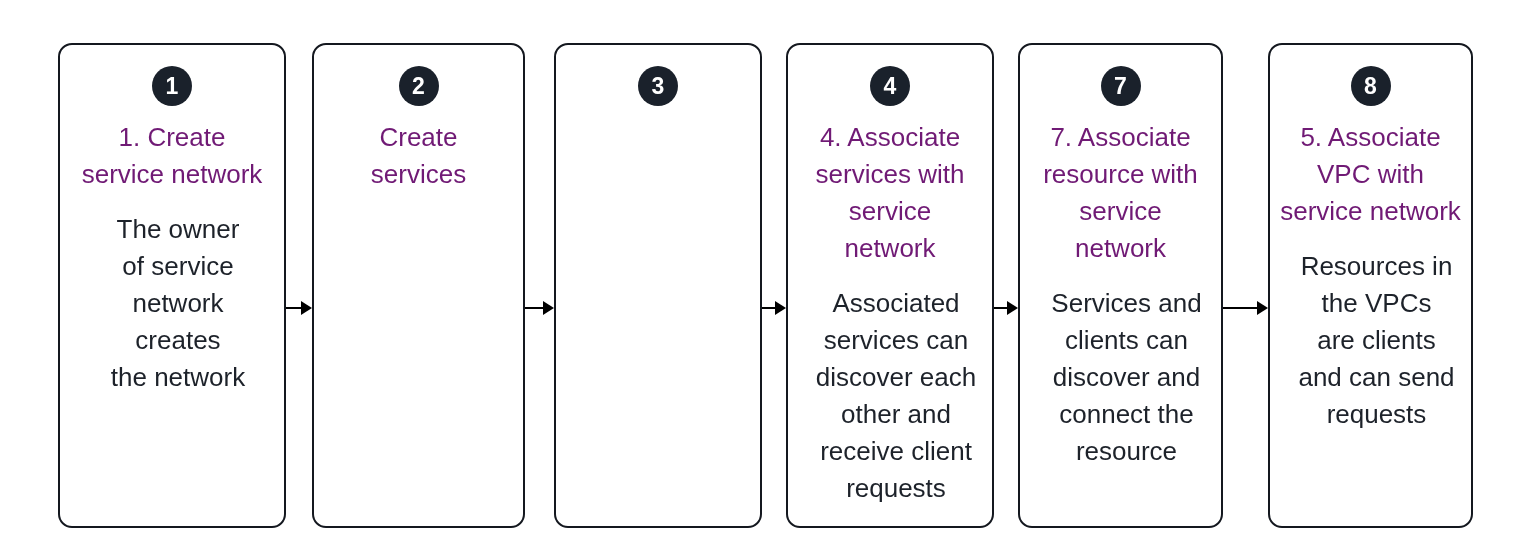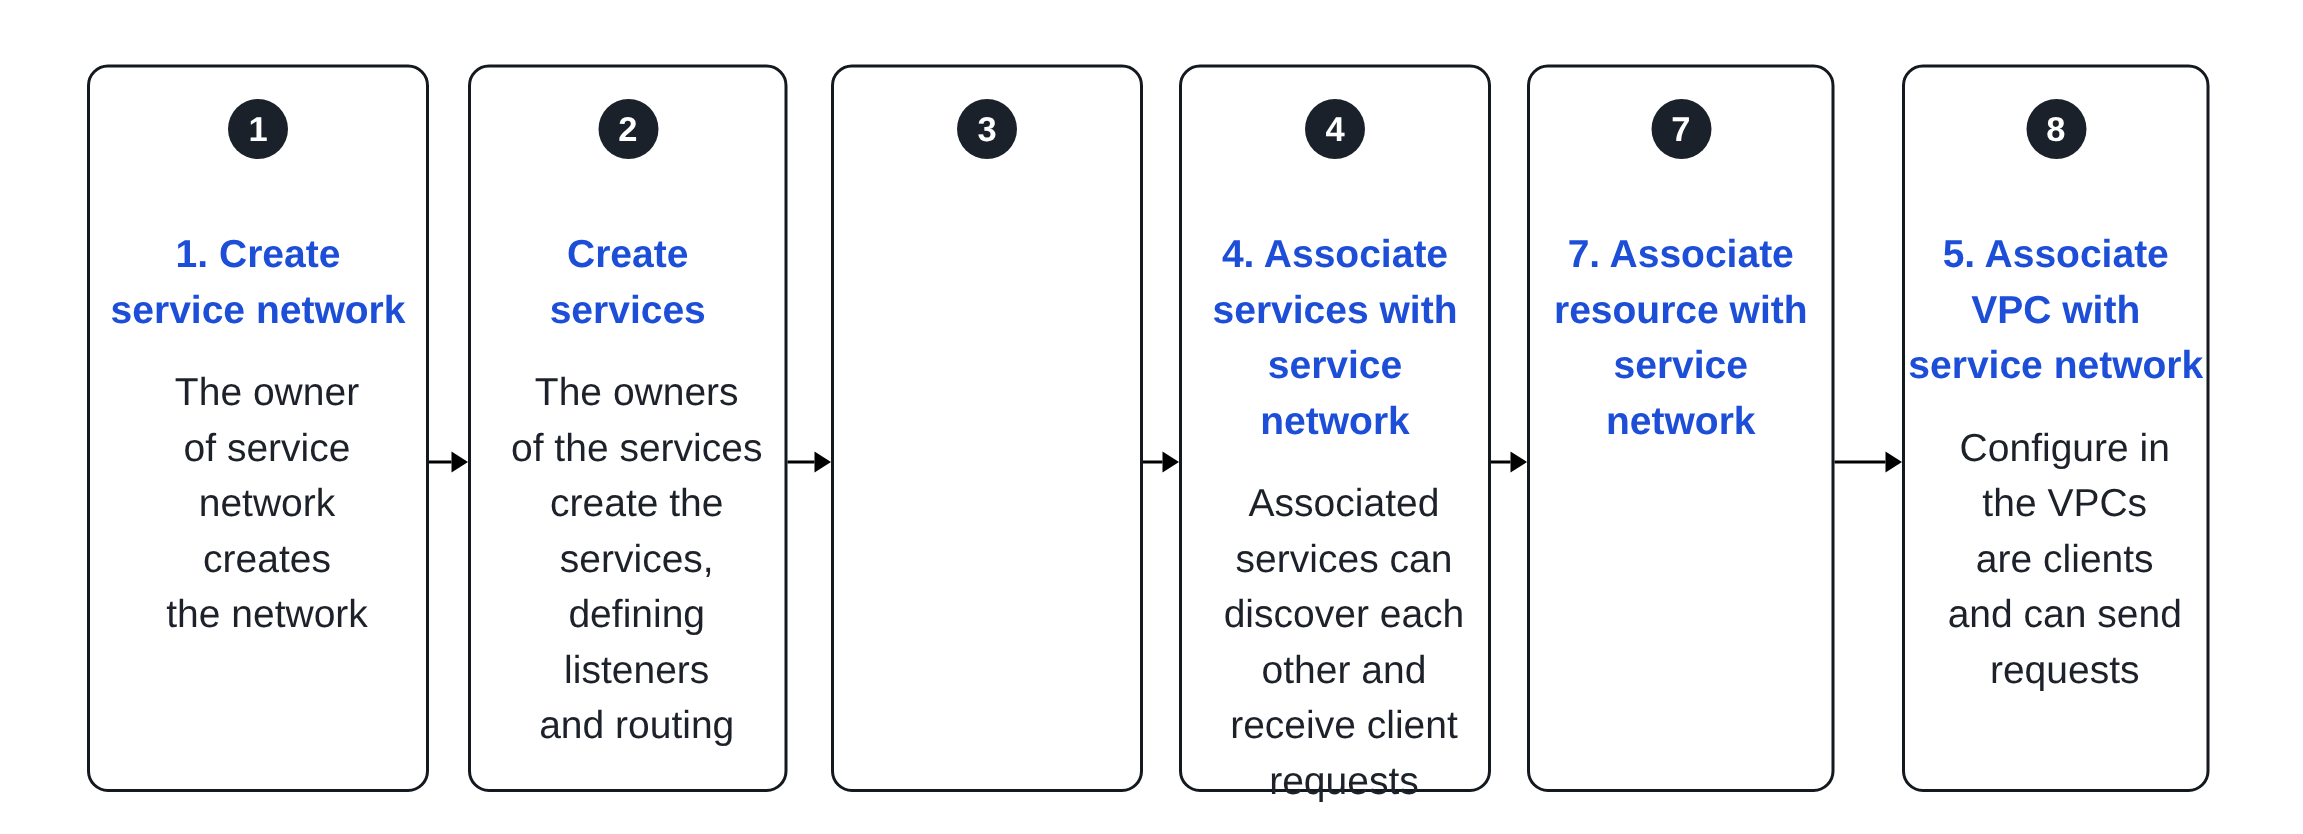--- a/index.html
+++ b/index.html
@@ -37,25 +37,24 @@
     color: #ffffff;
     font-size: 23px;
     font-weight: 700;
     line-height: 40px;
     text-align: center;
     margin-bottom: 13px;
     flex: 0 0 auto;
   }
   .step-title {
     font-size: 26px;
-    font-weight: 700;
-    color: #1d4ed8;
+    font-weight: 400;
+    color: #701a75;
     line-height: 37px;
     white-space: pre;
-    margin-top: 32px;
   }
   .step-body {
     margin-top: 18px;
     font-size: 26px;
     font-weight: 400;
     color: #1d222a;
     line-height: 37px;
     white-space: pre;
     margin-left: 12px;
   }
@@ -98,27 +97,20 @@
 
   <div class="flow-arrow" style="left:286px; width:26px;">
     <div class="shaft"></div>
     <div class="head"></div>
   </div>
 
   <div class="step-box" style="left:312px; width:213px;">
     <div class="badge">2</div>
     <div class="step-title">Create
 services</div>
-    <div class="step-body">The owners
-of the services
-create the
-services,
-defining
-listeners
-and routing</div>
   </div>
 
   <div class="flow-arrow" style="left:525px; width:29px;">
     <div class="shaft"></div>
     <div class="head"></div>
   </div>
 
   <div class="step-box" style="left:554px; width:208px;">
     <div class="badge">3</div>
   </div>
@@ -146,32 +138,37 @@
     <div class="shaft"></div>
     <div class="head"></div>
   </div>
 
   <div class="step-box" style="left:1018px; width:205px;">
     <div class="badge">7</div>
     <div class="step-title">7. Associate
 resource with
 service
 network</div>
+    <div class="step-body">Services and
+clients can
+discover and
+connect the
+resource</div>
   </div>
 
   <div class="flow-arrow" style="left:1223px; width:45px;">
     <div class="shaft"></div>
     <div class="head"></div>
   </div>
 
   <div class="step-box" style="left:1268px; width:205px;">
     <div class="badge">8</div>
     <div class="step-title">5. Associate
 VPC with
 service network</div>
-    <div class="step-body">Configure in
+    <div class="step-body">Resources in
 the VPCs
 are clients
 and can send
 requests</div>
   </div>
 
 </div>
 
 </body></html>

